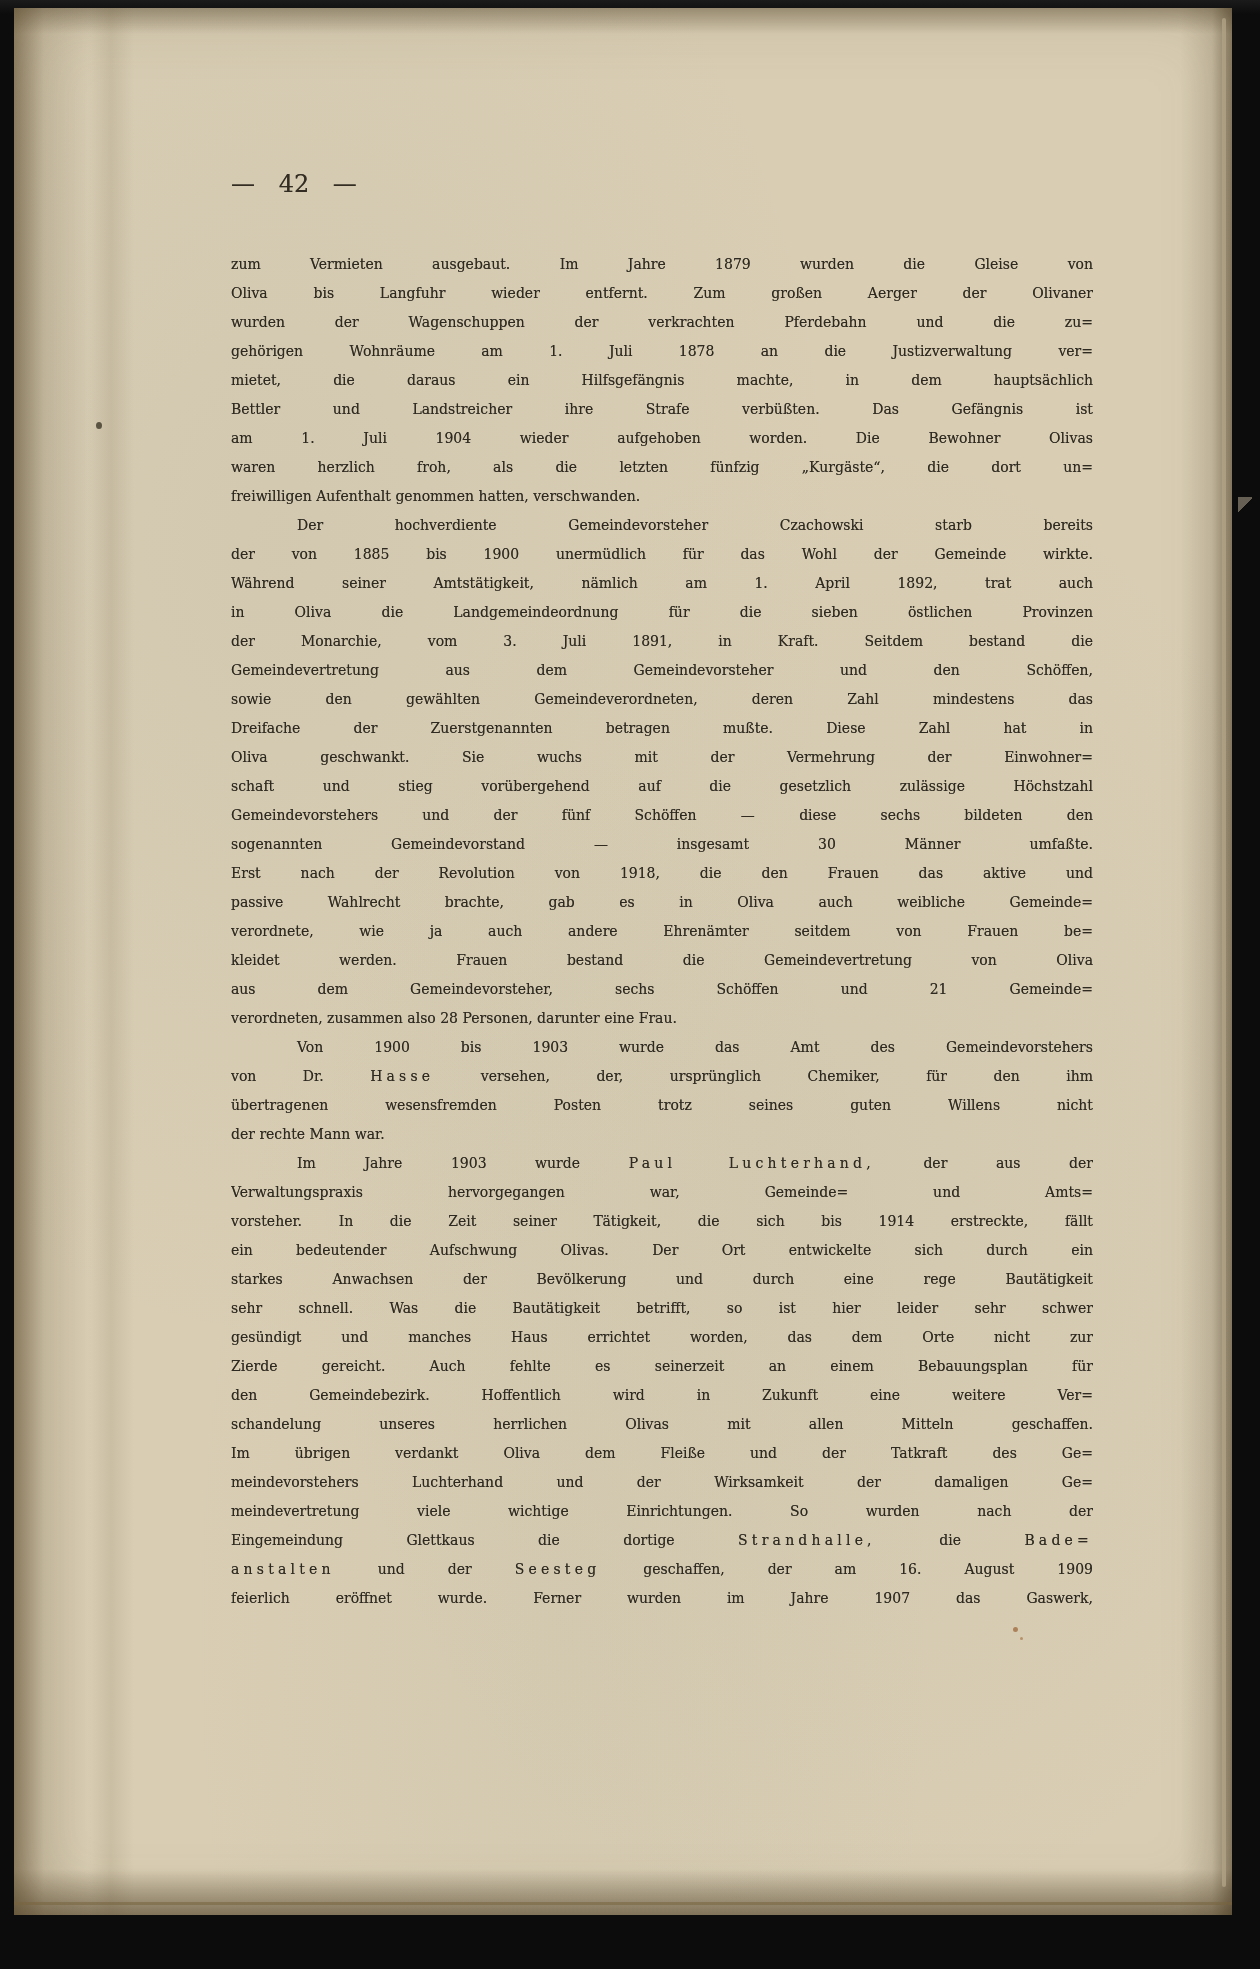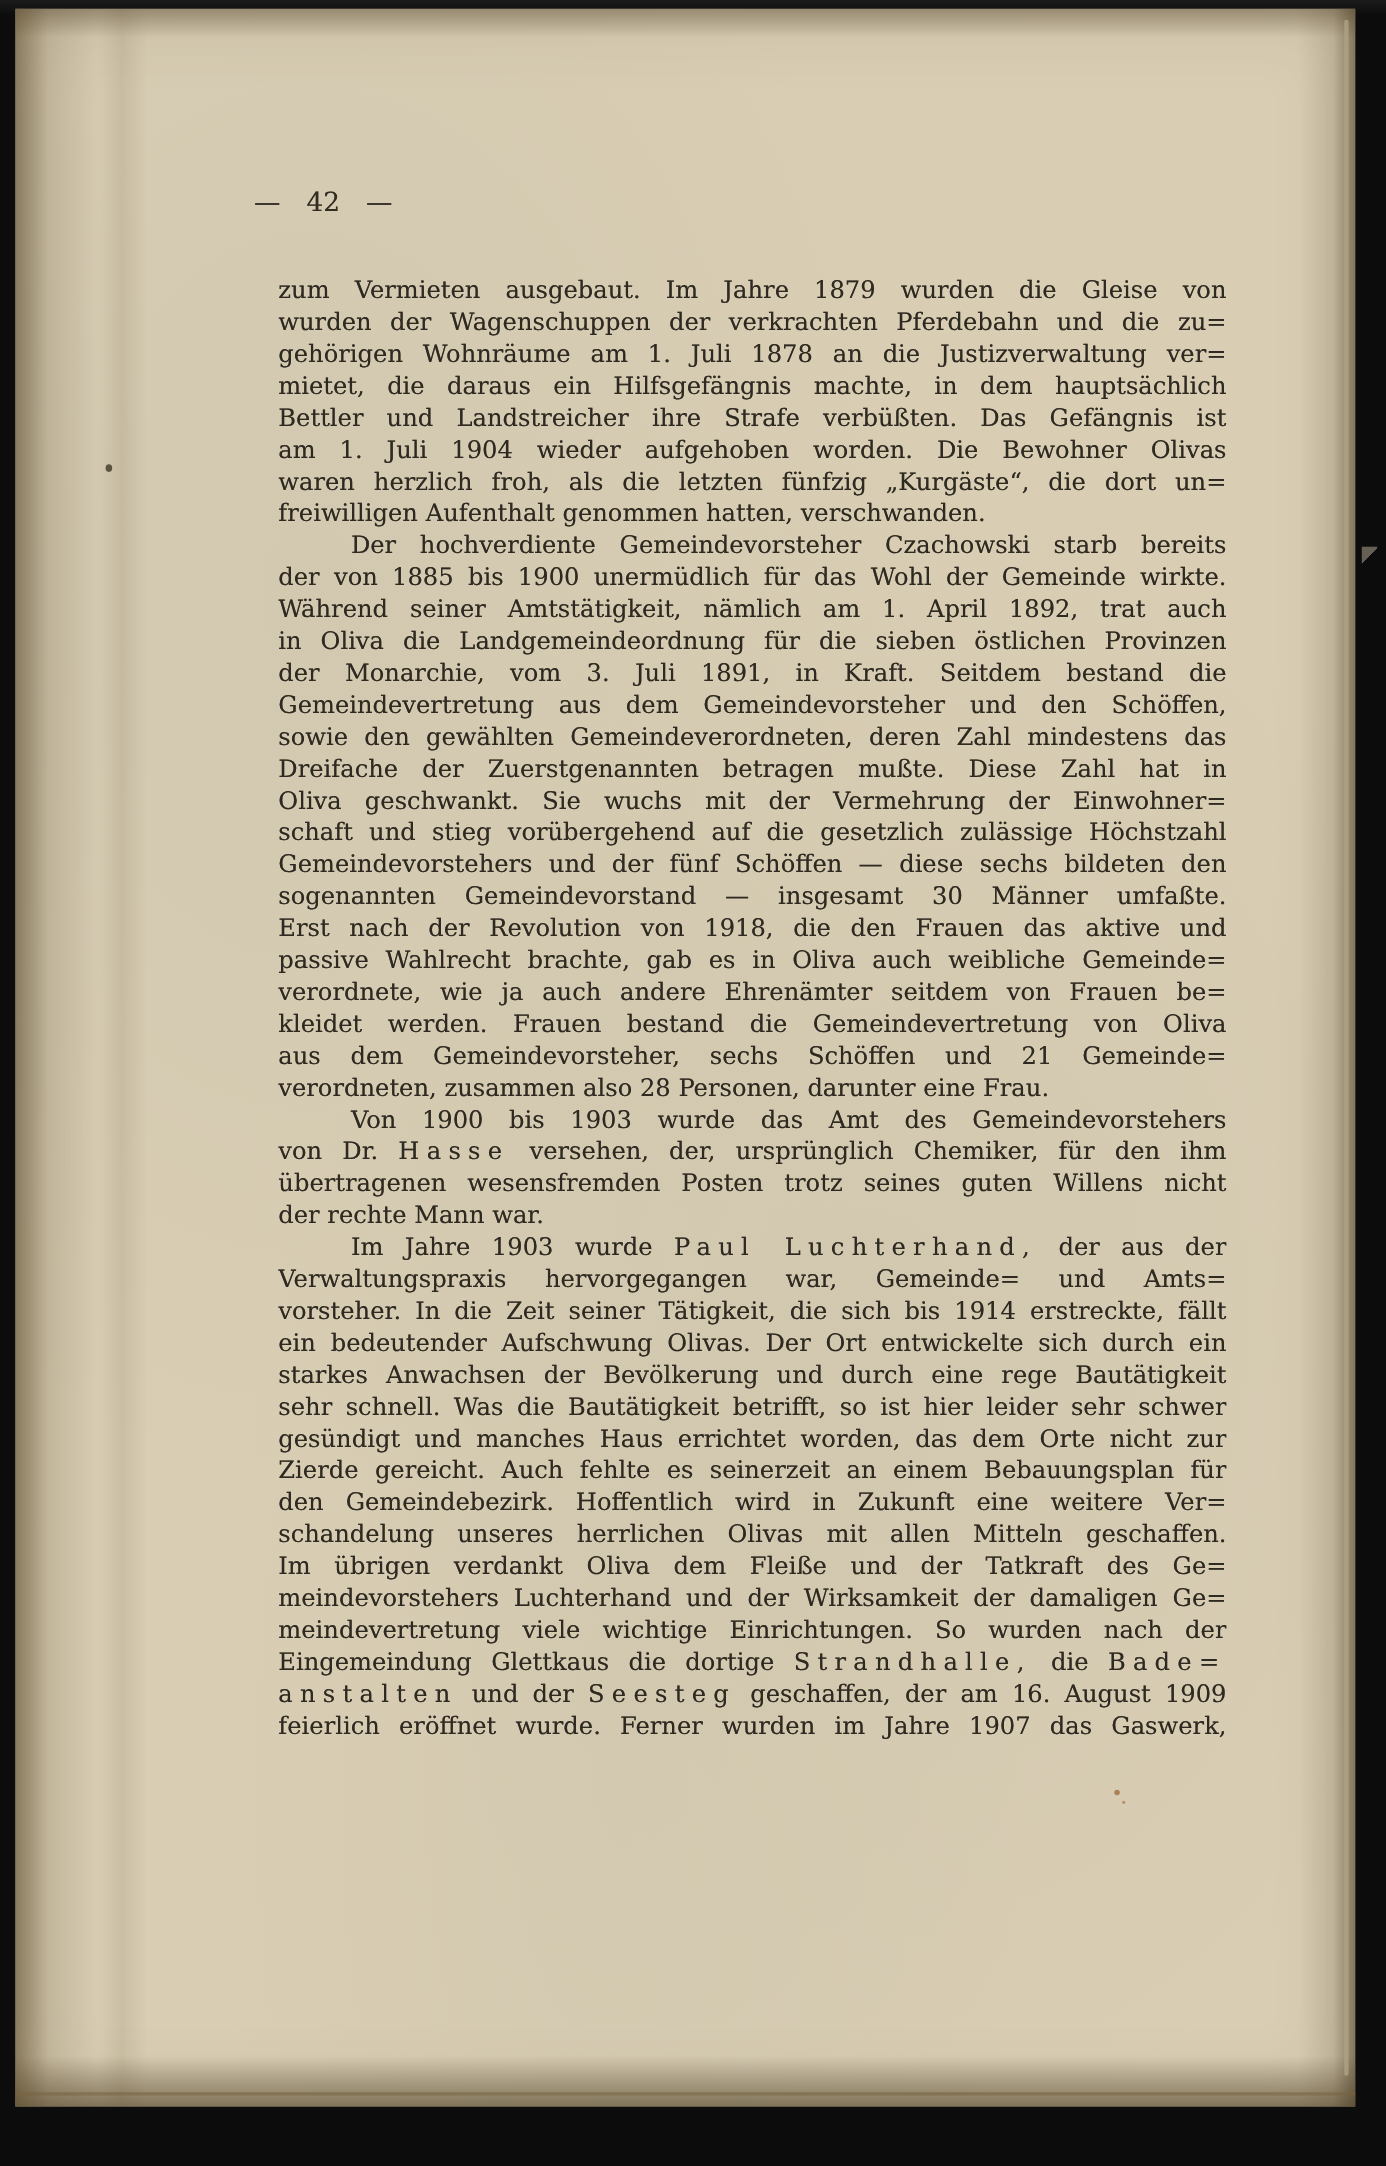--- a/index.html
+++ b/index.html
@@ -25,22 +25,22 @@
   .page-edge-right{position:absolute;right:6px;top:10px;width:4px;height:98%;
     background:rgba(176,163,132,0.8);border-radius:2px;}
   .page-edge-bottom{position:absolute;left:0;bottom:10px;width:100%;height:3px;
     background:rgba(120,100,62,0.55);}
   
   .pagenum{position:absolute;left:231px;top:170px;width:862px;height:34px;
     font-size:24px;color:#322c22;word-spacing:16px;
     text-shadow:0 0 .5px rgba(50,44,34,.55);}
   
   .textblock{position:absolute;left:231px;top:250px;width:862px;
-    font-size:22px;line-height:29px;color:#2f2a21;
-    text-shadow:0 0 .5px rgba(47,42,33,.6);margin-left:22px;}
+    font-size:14px;line-height:29px;color:#2f2a21;
+    text-shadow:0 0 .5px rgba(47,42,33,.6);}
   .line{height:29px;text-align:justify;text-align-last:justify;overflow:hidden;}
   .line.last{text-align-last:left;}
   .line.ind{padding-left:66px;}
   .sperr{letter-spacing:.30em;}
   
   .speck1{position:absolute;left:96px;top:422px;width:6px;height:7px;border-radius:50%;
     background:#45402f;opacity:.85;}
   .speck2{position:absolute;left:1013px;top:1627px;width:5px;height:5px;border-radius:50%;
     background:#9a5f33;opacity:.7;}
   .speck3{position:absolute;left:1020px;top:1637px;width:3px;height:3px;border-radius:50%;
@@ -54,20 +54,21 @@
 
 <div id="stage">
   <div class="paper">
     <div class="spine-band"></div>
     <div class="page-edge-right"></div>
     <div class="page-edge-bottom"></div>
   </div>
   <div class="pagenum">— 42 —</div>
   <div class="textblock">
       <div class="line"><span>zum Vermieten ausgebaut. Im Jahre 1879 wurden die Gleise von</span></div>
+      <div class="line"><span>Oliva bis Langfuhr wieder entfernt. Zum großen Aerger der Olivaner</span></div>
       <div class="line"><span>wurden der Wagenschuppen der verkrachten Pferdebahn und die zu=</span></div>
       <div class="line"><span>gehörigen Wohnräume am 1. Juli 1878 an die Justizverwaltung ver=</span></div>
       <div class="line"><span>mietet, die daraus ein Hilfsgefängnis machte, in dem hauptsächlich</span></div>
       <div class="line"><span>Bettler und Landstreicher ihre Strafe verbüßten. Das Gefängnis ist</span></div>
       <div class="line"><span>am 1. Juli 1904 wieder aufgehoben worden. Die Bewohner Olivas</span></div>
       <div class="line"><span>waren herzlich froh, als die letzten fünfzig „Kurgäste“, die dort un=</span></div>
       <div class="line last"><span>freiwilligen Aufenthalt genommen hatten, verschwanden.</span></div>
       <div class="line ind"><span>Der hochverdiente Gemeindevorsteher Czachowski starb bereits</span></div>
       <div class="line"><span>der von 1885 bis 1900 unermüdlich für das Wohl der Gemeinde wirkte.</span></div>
       <div class="line"><span>Während seiner Amtstätigkeit, nämlich am 1. April 1892, trat auch</span></div>

